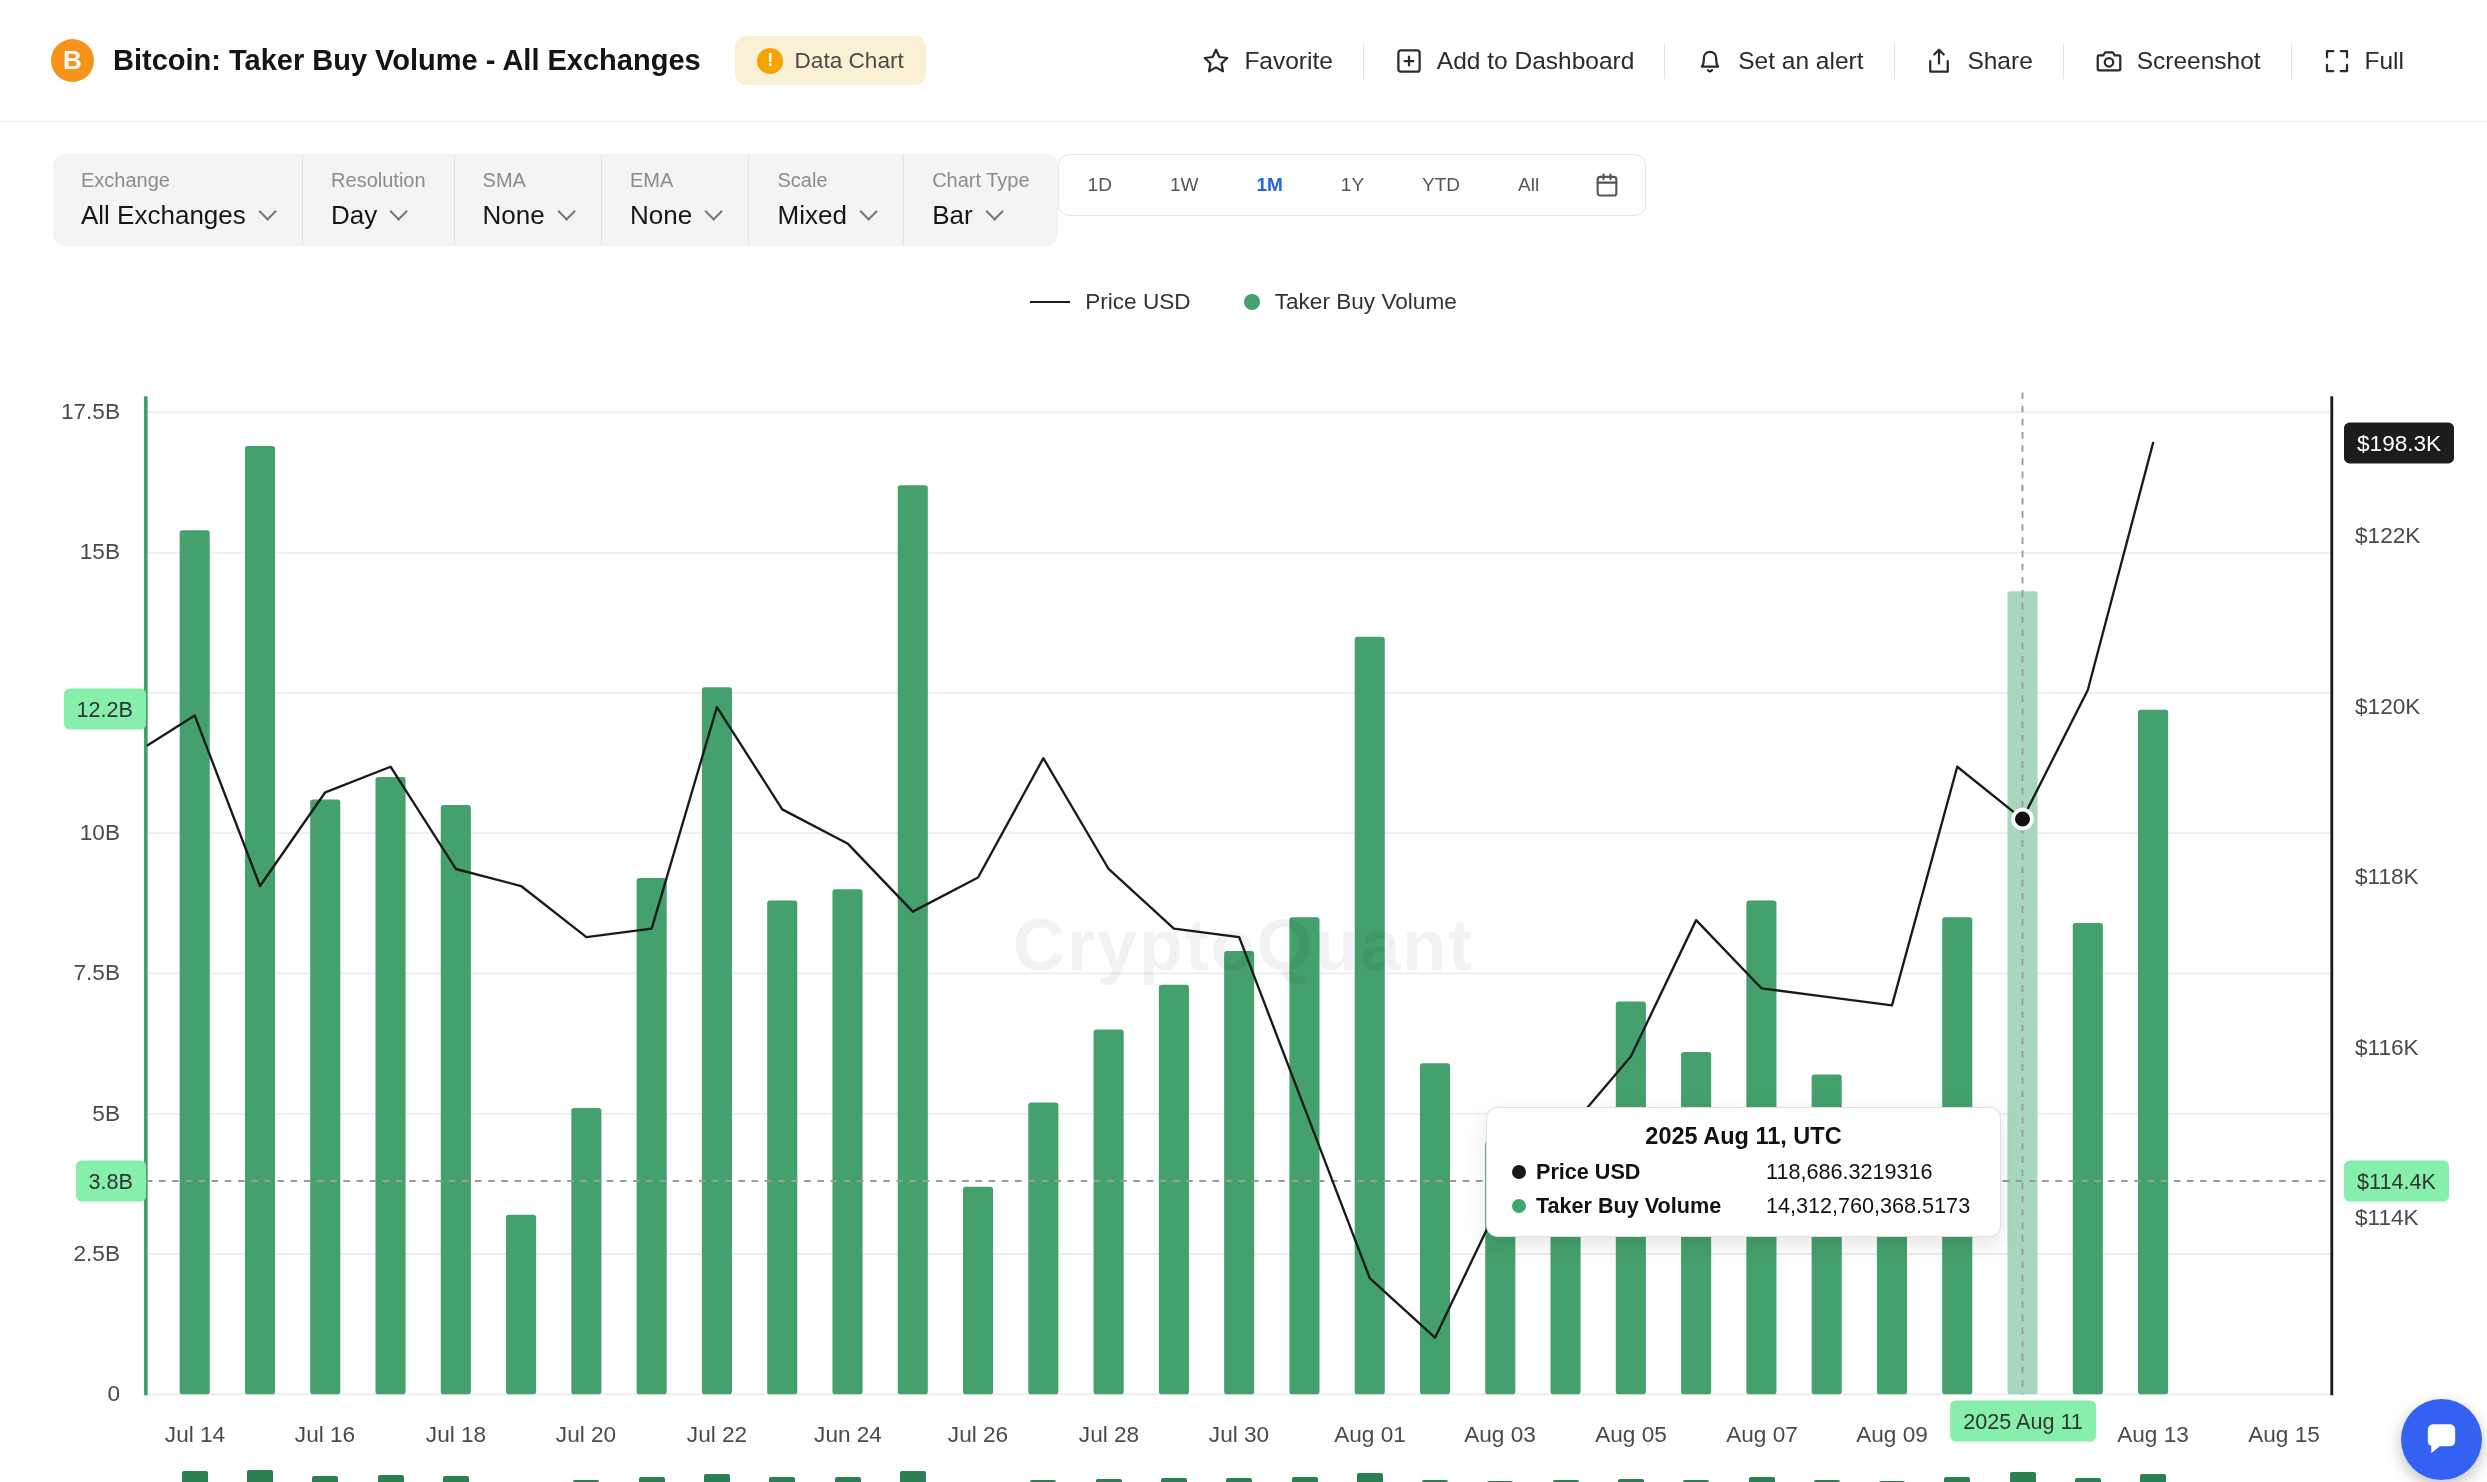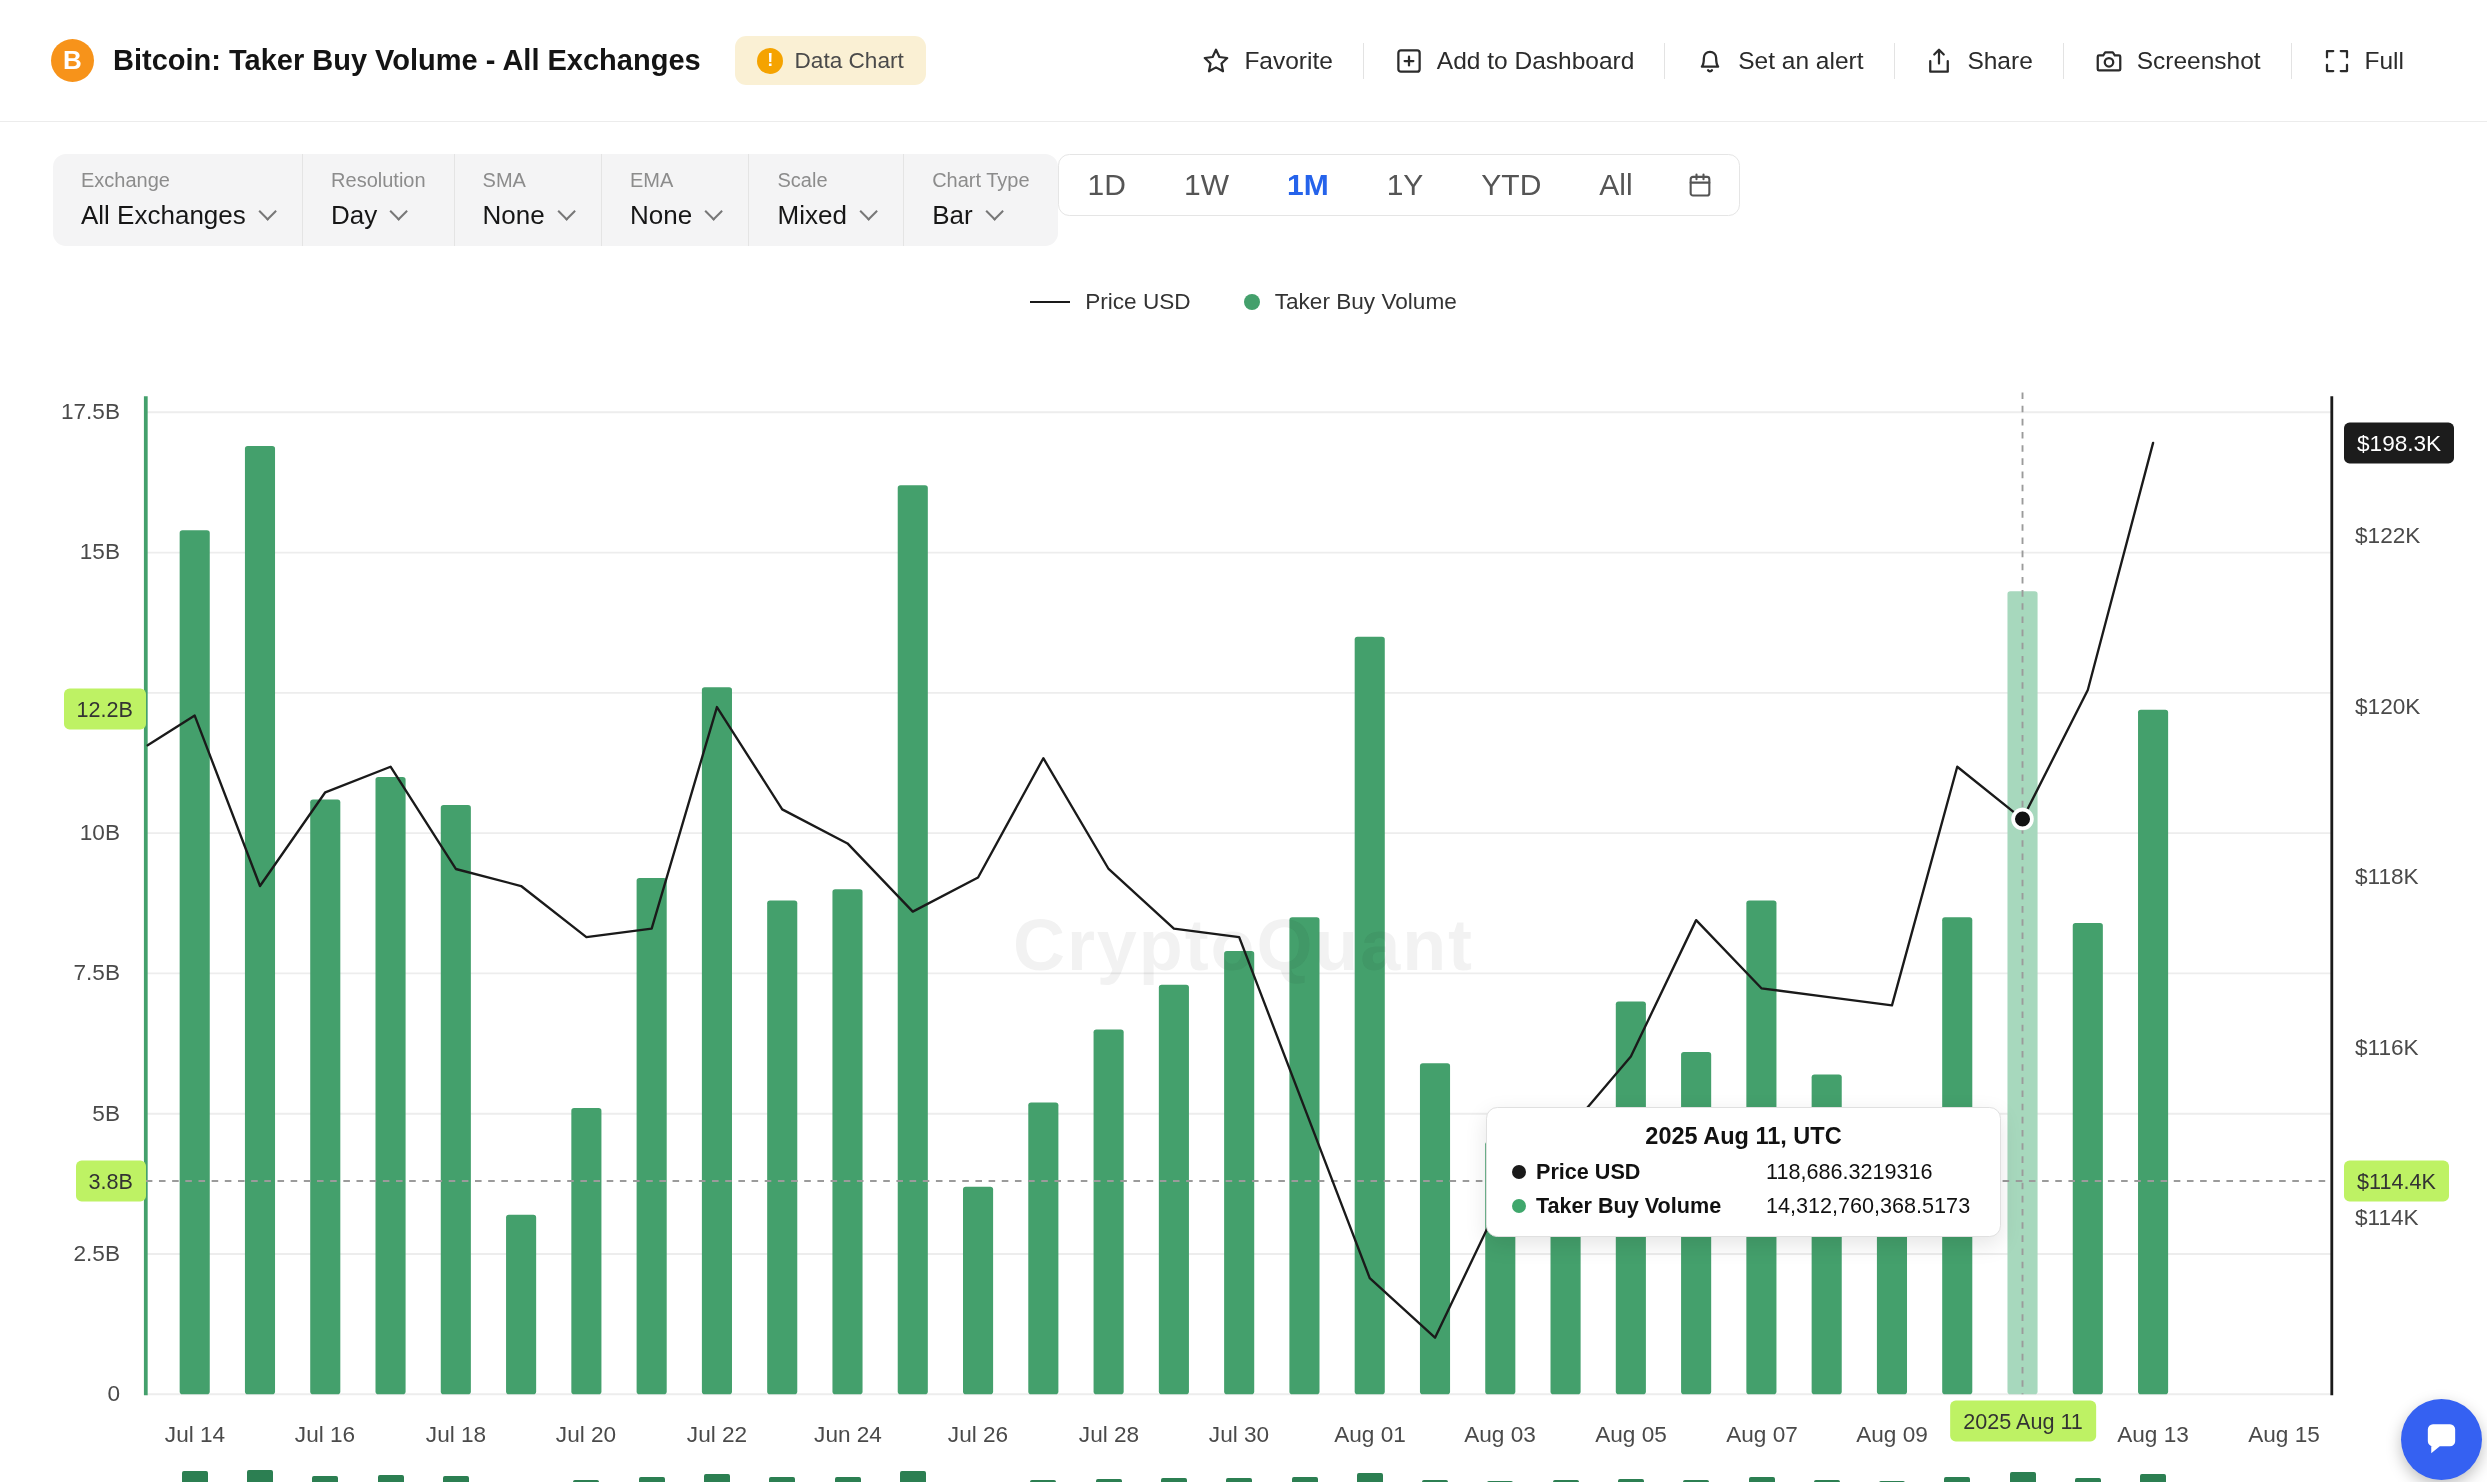--- a/index.html
+++ b/index.html
@@ -29,40 +29,40 @@
   
   .toolbar{display:flex;justify-content:flex-start;align-items:flex-start;padding:32px 53px 0 53px;}
   .controls{display:flex;background:#f4f4f5;border-radius:13px;}
   .control{display:flex;flex-direction:column;gap:7.5px;padding:15px 28px;border-left:0.9px solid #e4e4e4;cursor:pointer;}
   .control:first-child{border-left:none;}
   .c-label{font-size:20px;color:#8c8c8c;}
   .c-value{font-size:26px;color:#161616;display:flex;align-items:center;gap:15px;}
   .chev{width:11.3px;height:11.3px;border-right:2.8px solid #777;border-bottom:2.8px solid #777;
     transform:rotate(45deg);margin-top:-6.6px;flex:0 0 auto;}
   .ranges{display:flex;align-items:center;border:0.9px solid #e5e5e5;border-radius:11.3px;height:62px;box-sizing:border-box;}
-  .range{padding:0 29px;font-size:30px;color:#555;height:100%;display:flex;align-items:center;cursor:pointer;}
+  .range{padding:0 29px;font-size:19px;color:#555;height:100%;display:flex;align-items:center;cursor:pointer;}
   .range.active{color:#2563eb;font-weight:700;}
   .range-cal{padding:0 24.5px;display:flex;align-items:center;cursor:pointer;}
   .range-cal svg{width:28px;height:28px;stroke:#555;fill:none;stroke-width:1.8;stroke-linecap:round;}
 
   
   .legend{display:flex;justify-content:center;gap:53px;margin-top:43px;align-items:center;}
   .legend-item{display:flex;align-items:center;gap:15px;font-size:22.6px;color:#333;}
   .sample-line{width:40px;height:0;border-top:2.8px solid #1a1a1a;}
   .sample-dot{width:16px;height:16px;border-radius:50%;background:#44a06c;}
 
   
   #chart-layer{position:absolute;left:0;top:0;width:2487px;height:1483px;pointer-events:none;}
   #chart-svg{position:absolute;left:0;top:0;}
   .tick{position:absolute;font-size:22.6px;color:#4a4a4a;white-space:nowrap;}
   .tick-left{right:2367px;transform:translateY(-50%);}
   .tick-right{left:2355px;transform:translateY(-50%);}
   .tick-x{top:1435px;transform:translate(-50%,-50%);}
   .badge{position:absolute;transform:translateY(-50%);font-size:21.6px;padding:7.5px 13px;border-radius:5.6px;white-space:nowrap;z-index:4;}
-  .badge.gray{background:#bef264;color:#333;}
+  .badge.gray{background:#86efac;color:#333;}
   .badge.dark{background:#1c1c1c;color:#fff;font-size:22.6px;}
   #badge-vol-current,#badge-vol-cross{right:2341px;}
   #badge-price-current,#badge-price-cross{left:2344px;}
   #badge-date{transform:translate(-50%,-50%);top:1421px;}
   .watermark{position:absolute;left:50%;top:904px;transform:translateX(-50%);
     font-size:72px;font-weight:700;color:rgba(20,20,20,0.055);letter-spacing:1.9px;z-index:1;}
 
   
   .tooltip{position:absolute;left:1486px;top:1107px;width:515px;box-sizing:border-box;background:#fff;
     border:0.9px solid #e0e0e0;border-radius:11.3px;box-shadow:0 7.5px 22.6px rgba(0,0,0,0.10);

